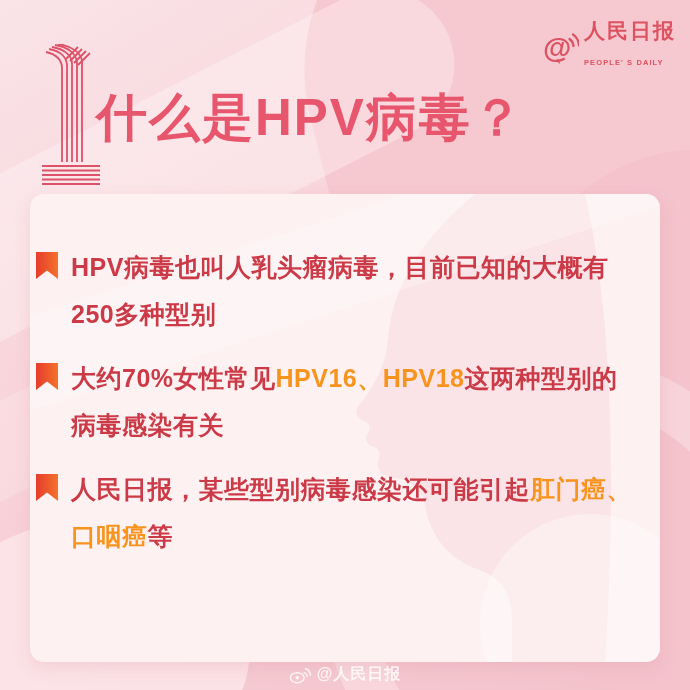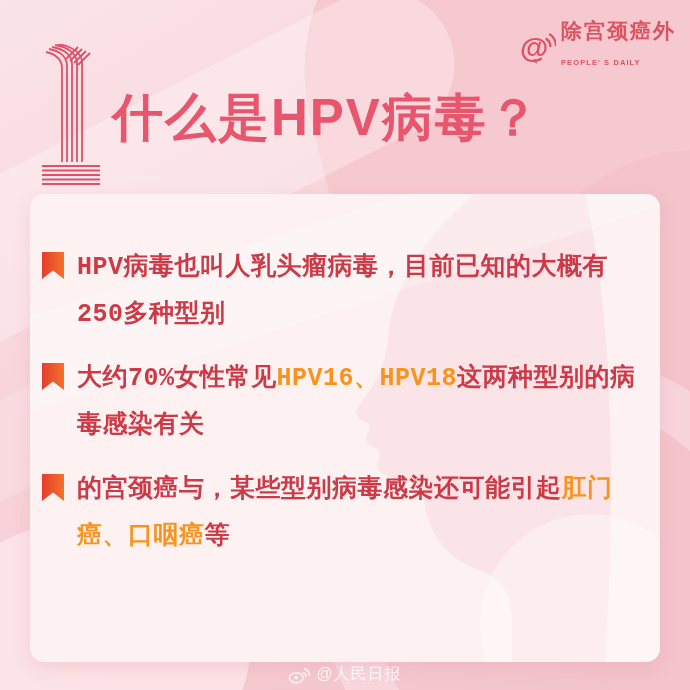--- a/index.html
+++ b/index.html
@@ -31,37 +31,37 @@
   .blob-bottom-left{position:absolute;bottom:-90px;left:-70px;width:320px;height:260px;
     background:rgba(252,230,234,0.85);border-radius:50%;}
   
   .brand{position:absolute;top:20px;right:14px;display:flex;align-items:flex-end;gap:5px;
     color:var(--logo-red);z-index:5;}
   .brand-at{width:36px;height:36px;margin-bottom:1px;}
   .brand-cn{font-size:21px;font-weight:bold;letter-spacing:2px;line-height:1;}
   .brand-en{font-size:7.5px;font-weight:bold;letter-spacing:1.1px;margin-top:18px;line-height:1;}
   
   .numeral{position:absolute;left:36px;top:44px;width:72px;height:146px;z-index:4;}
-  .page-title{position:absolute;left:112px;top:84px;margin:0;z-index:4;
+  .page-title{position:absolute;left:96px;top:84px;margin:0;z-index:4;
     font-size:51px;font-weight:800;letter-spacing:2px;color:var(--title-rose);}
   
   .card{position:absolute;left:30px;top:194px;width:630px;height:468px;z-index:3;
     background:var(--card-bg);border-radius:14px;overflow:hidden;
     box-shadow:0 6px 18px rgba(213,128,144,0.20);}
   .card-decor{position:absolute;inset:0;pointer-events:none;}
-  .bullets{position:relative;z-index:2;padding:50px 20px 0 12px;font-family:Liberation Mono, monospace;}
+  .bullets{position:relative;z-index:2;padding:50px 20px 0 6px;}
   .bullet{display:flex;align-items:flex-start;gap:13px;margin-bottom:17px;}
   .bookmark{flex:0 0 22px;height:27px;margin-top:8px;}
   .bullet-text{flex:1;margin:0;font-size:25px;font-weight:700;line-height:47px;letter-spacing:0.5px;}
   .seg-red{color:var(--accent-red);}
   .seg-orange{color:var(--accent-orange);}
   
   .watermark{position:absolute;left:0;right:0;bottom:5px;z-index:4;
     display:flex;justify-content:center;align-items:center;gap:6px;
-    color:rgba(255,255,255,0.80);font-size:16px;font-weight:400;letter-spacing:1px;}
+    color:rgba(255,255,255,0.80);font-size:16px;font-weight:700;letter-spacing:1px;}
   .weibo-icon{width:22px;height:19px;}
   svg{display:block;}
 </style>
 </head>
 <body>
 
 <svg width="0" height="0" style="position:absolute" aria-hidden="true">
   <defs>
     <linearGradient id="bmg" x1="0" y1="0" x2="1" y2="0">
       <stop offset="0" style="stop-color:var(--bookmark-a)"></stop>
@@ -80,21 +80,21 @@
   <div class="blob-bottom-left"></div>
 
   <div class="brand">
     <svg class="brand-at" viewBox="0 0 36 36">
       <text x="0" y="28" font-size="29" font-weight="bold" fill="currentColor">@</text>
       <path d="M26.5 9 q3.5 2.5 4 7" stroke="currentColor" stroke-width="2.3" fill="none" stroke-linecap="round"></path>
       <path d="M30 4.5 q5.5 3.5 6 11" stroke="currentColor" stroke-width="2.3" fill="none" stroke-linecap="round"></path>
       <path d="M12 30 l5 4 l-1 -5 z" fill="currentColor"></path>
     </svg>
     <div>
-      <div class="brand-cn">除宫颈癌外</div>
+      <div class="brand-cn">人民日报</div>
       <div class="brand-en">PEOPLE' S DAILY</div>
     </div>
   </div>
 
   <svg class="numeral" viewBox="0 0 72 146" role="img" aria-label="1">
     <g stroke="var(--numeral-rose)" stroke-width="1.8" fill="none">
       <path d="M26,118 V24 C26,16 20,10 10,8"></path>
       <path d="M31,118 V22 C31,13 24,7 13,5"></path>
       <path d="M36,118 V20 C36,11 28,5 16,3"></path>
       <path d="M41,118 V19 C41,10 32,3 19,1"></path>
@@ -142,21 +142,21 @@
         <p class="bullet-text">
           <span class="seg-red">大约70%女性常见</span><span class="seg-orange">HPV16、HPV18</span><span class="seg-red">这两种型别的病毒感染有关</span>
         </p>
       </div>
 
       <div class="bullet">
         <svg class="bookmark" viewBox="0 0 22 27">
           <path d="M0 0 H22 V27 L11 18.5 L0 27 Z" fill="url(#bmg)"></path>
         </svg>
         <p class="bullet-text">
-          <span class="seg-red">的宫颈癌与，某些型别病毒感染还可能引起</span><span class="seg-orange">肛门癌、口咽癌</span><span class="seg-red">等</span>
+          <span class="seg-red">人民日报，某些型别病毒感染还可能引起</span><span class="seg-orange">肛门癌、口咽癌</span><span class="seg-red">等</span>
         </p>
       </div>
 
     </div>
   </div>
 
   <div class="watermark">
     <svg class="weibo-icon" viewBox="0 0 24 20">
       <ellipse cx="9" cy="13.5" rx="7.5" ry="5.5" fill="none" stroke="currentColor" stroke-width="1.6"></ellipse>
       <circle cx="9" cy="13.5" r="2" fill="currentColor"></circle>

